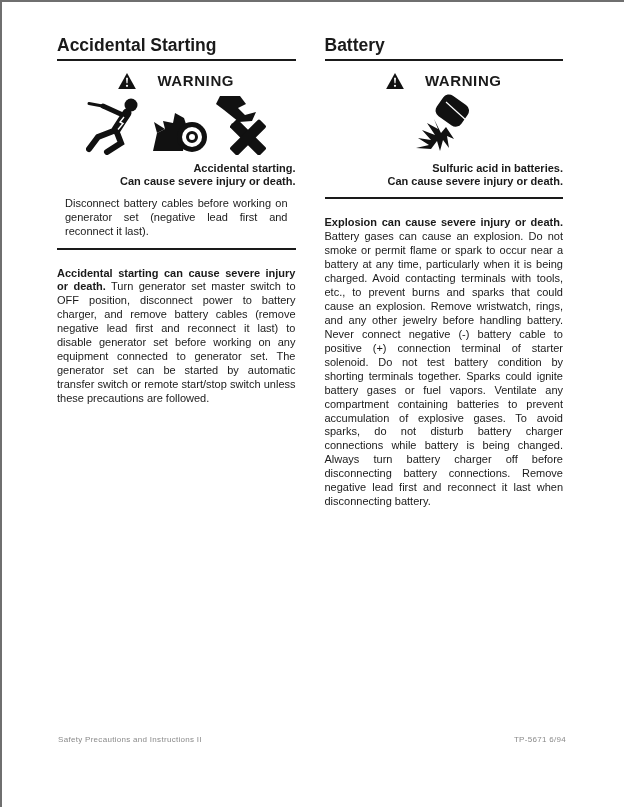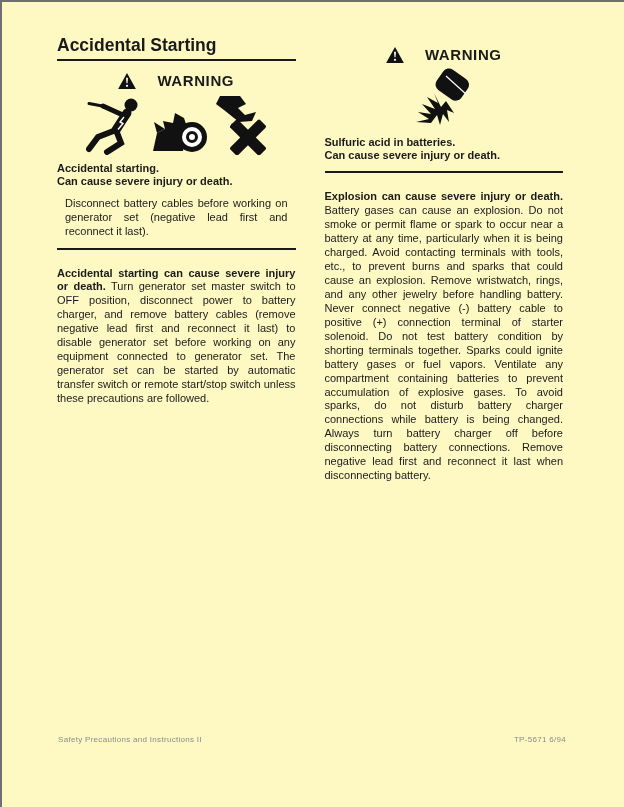--- a/index.html
+++ b/index.html
@@ -1,19 +1,19 @@
 <!DOCTYPE html>
 <html><head>
 <meta charset="utf-8">
 <style>
   html,body { margin:0; padding:0; background:#e8e8e8; }
   .page {
     position:relative;
     width:624px; height:807px;
-    background:#fef9c3;
+    background:#ffffff;
     border-top:2px solid #6f6f6f;
     border-left:2px solid #6f6f6f;
     box-sizing:border-box;
     font-family:"Liberation Sans", sans-serif;
     color:#1a1a1a;
     overflow:hidden;
   }
   .content { display:flex; padding:33px 61px 0 55px; gap:29px; }
   .col { flex:1; min-width:0; }
   .title {
@@ -22,21 +22,21 @@
   }
   .warning-row {
     display:flex; justify-content:center; align-items:center;
     gap:21px; margin:11px 0 4px;
   }
   .warning-text { font-weight:bold; font-size:15px; letter-spacing:0.6px; }
   .picto-row {
     display:flex; justify-content:center; align-items:flex-end;
     gap:3px; height:62px; margin-bottom:7px;
   }
-  .hz { font-weight:bold; font-size:11px; line-height:1.18; }
+  .hz { font-weight:bold; font-size:11px; line-height:1.18;text-align:right; }
   .action { font-size:11px; line-height:1.26; text-align:justify; margin:9px 8px 0; }
   .mid-rule { border-bottom:2px solid #1a1a1a; margin-top:9px; }
   .bodytext { font-size:11px; line-height:1.27; text-align:justify; margin:17px 0 0; }
   .bodytext b { font-weight:bold; }
   .footer {
     position:absolute; left:56px; right:58px; top:733px;
     display:flex; justify-content:space-between;
     font-size:8px; color:#8a8a8a; letter-spacing:0.3px;
   }
   svg { display:block; }
@@ -92,20 +92,21 @@
       <div class="hz">Can cause severe injury or death.</div>
 
       <p class="action">Disconnect battery cables before working on generator set (negative lead first and reconnect it last).</p>
 
       <div class="mid-rule"></div>
 
       <p class="bodytext"><b>Accidental starting can cause severe injury or death.</b> <span>Turn generator set master switch to OFF position, disconnect power to battery charger, and remove battery cables (remove negative lead first and reconnect it last) to disable generator set before working on any equipment connected to generator set. The generator set can be started by automatic transfer switch or remote start/stop switch unless these precautions are followed.</span></p>
     </section>
 
     <section class="col">
+      <h2 class="title">Battery</h2>
 
       <div class="warning-row">
         <svg width="18" height="16" viewBox="0 0 20 18">
           <path d="M10 0 L20 18 H0 Z" fill="#111"></path>
           <path d="M8.9 5.4 h2.2 l-0.5 6.2 h-1.2 Z" fill="#fff"></path>
           <circle cx="10" cy="14.4" r="1.25" fill="#fff"></circle>
         </svg>
         <span class="warning-text">WARNING</span>
       </div>
 

